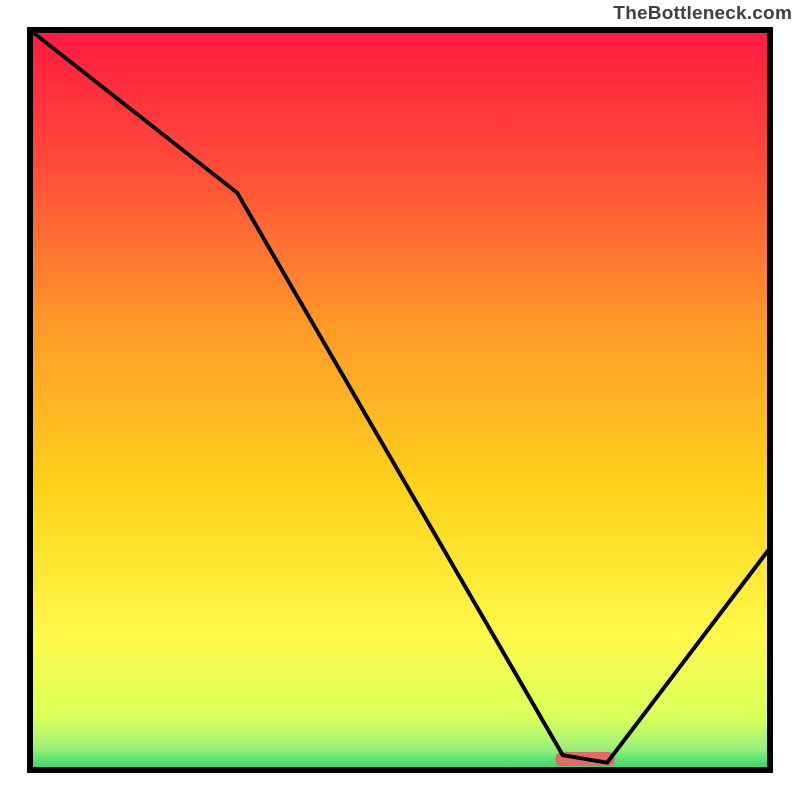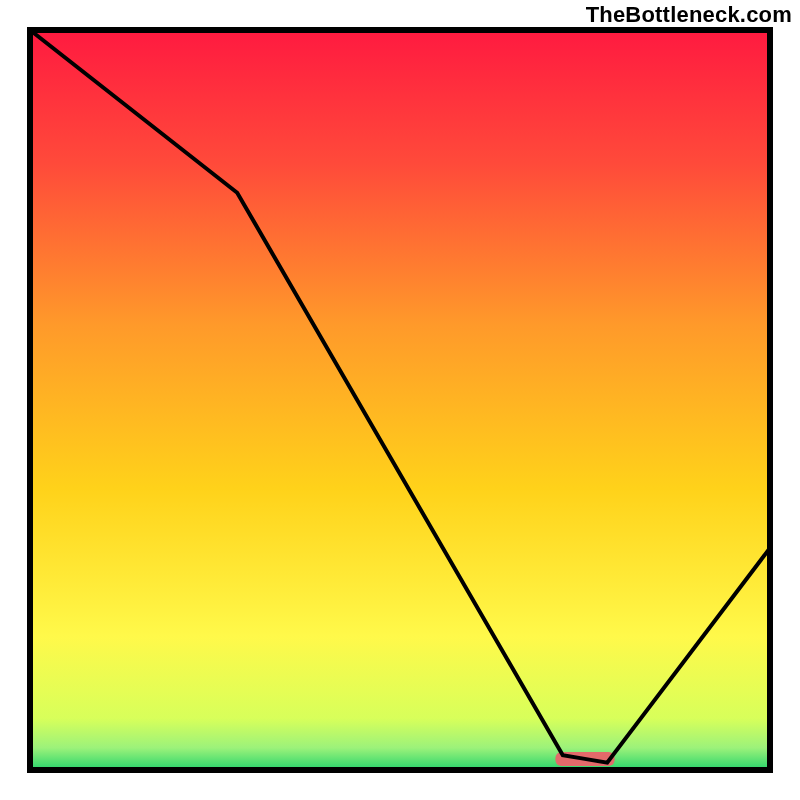--- a/index.html
+++ b/index.html
@@ -12,23 +12,23 @@
   }
   .container {
     position: relative;
     width: 800px;
     height: 800px;
   }
   .watermark {
     position: absolute;
     top: 2px;
     right: 8px;
-    font-size: 22px;
+    font-size: 19px;
     font-weight: 600;
-    color: #000000;
+    color: #404040;
     letter-spacing: 0.2px;
   }
   svg {
     display: block;
   }
 </style>
 </head>
 <body>
 
 <div class="container">

